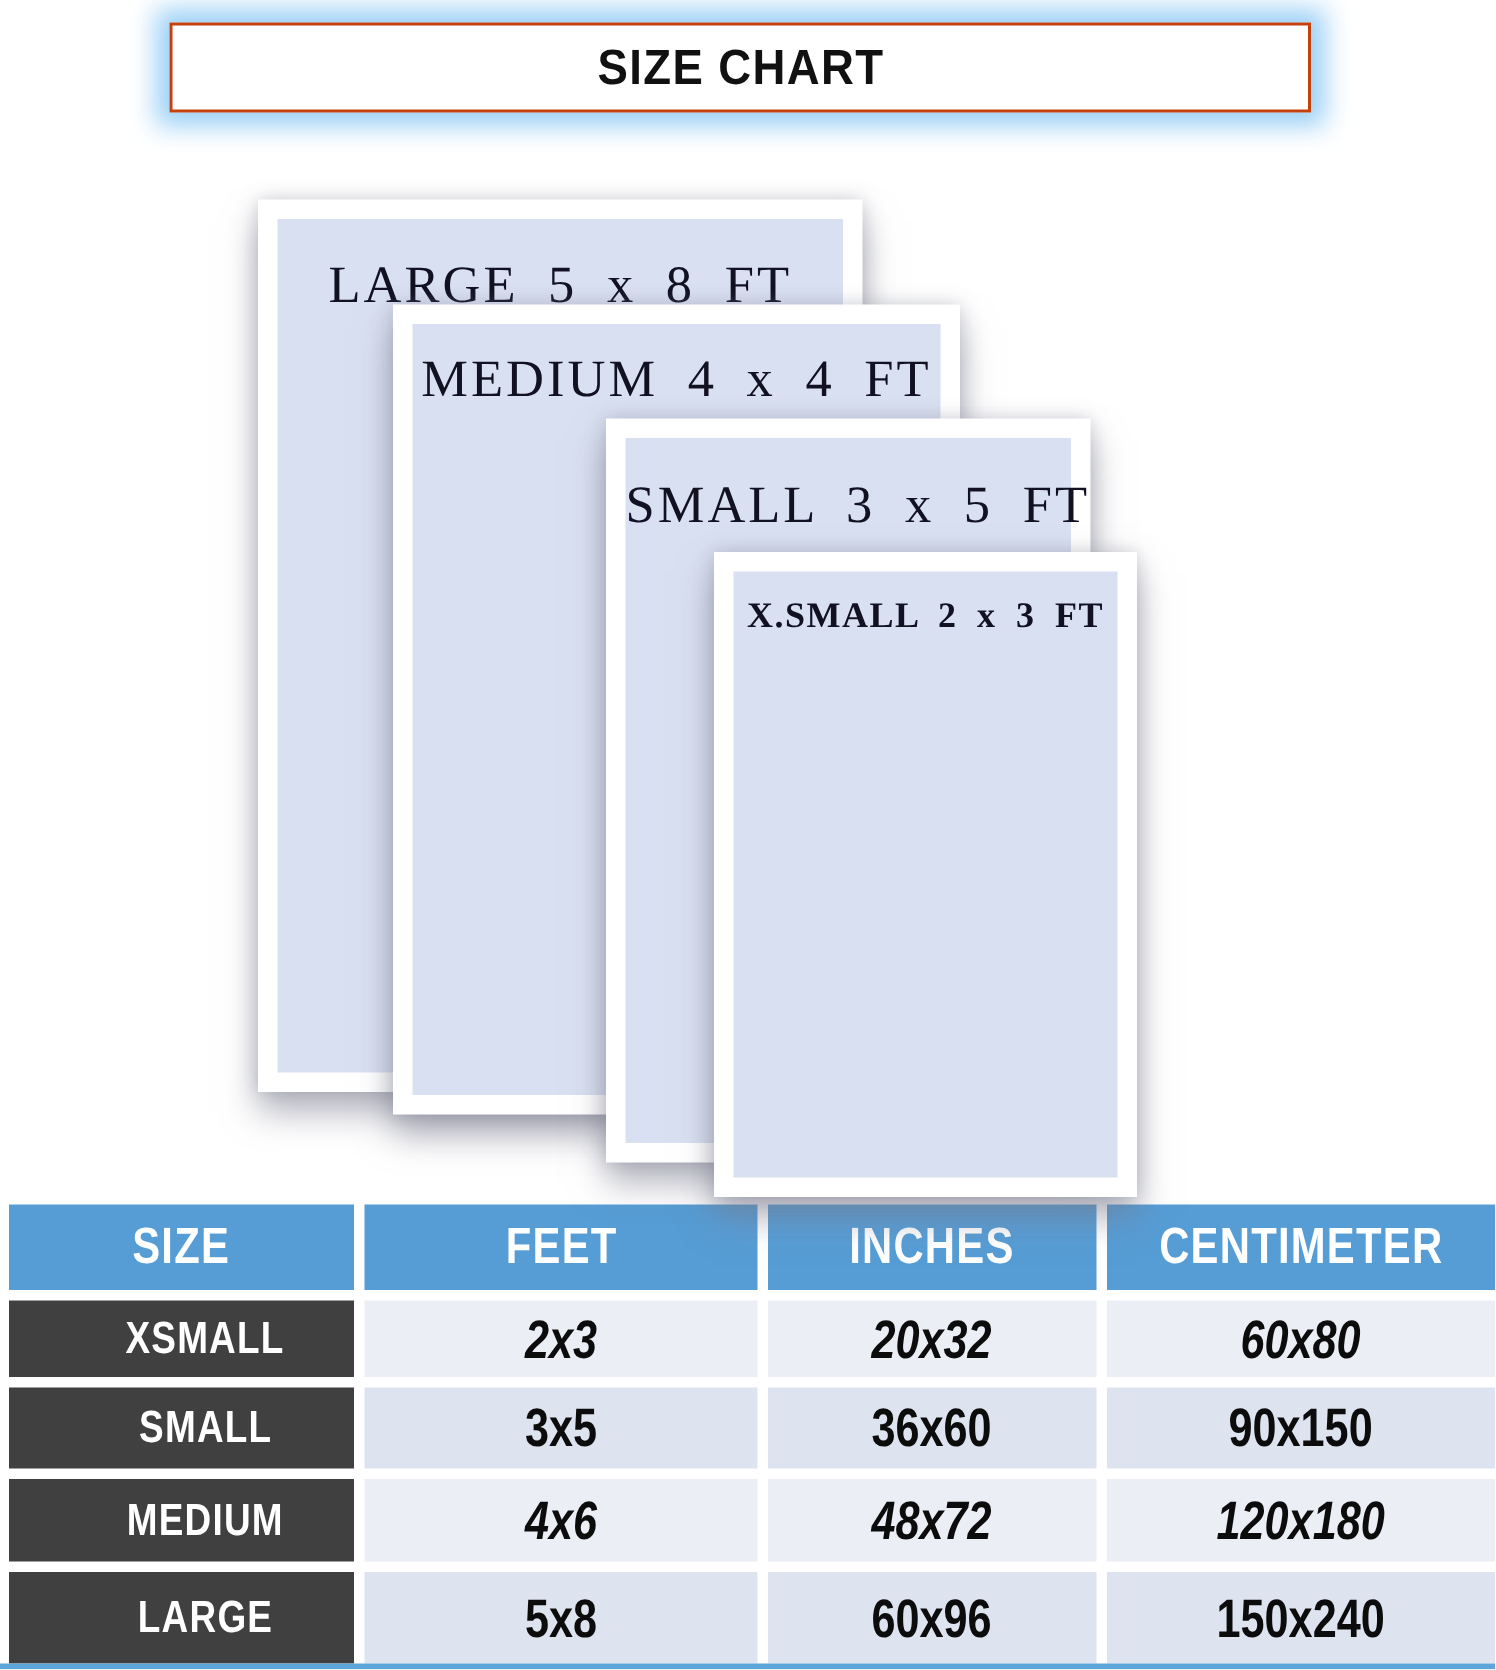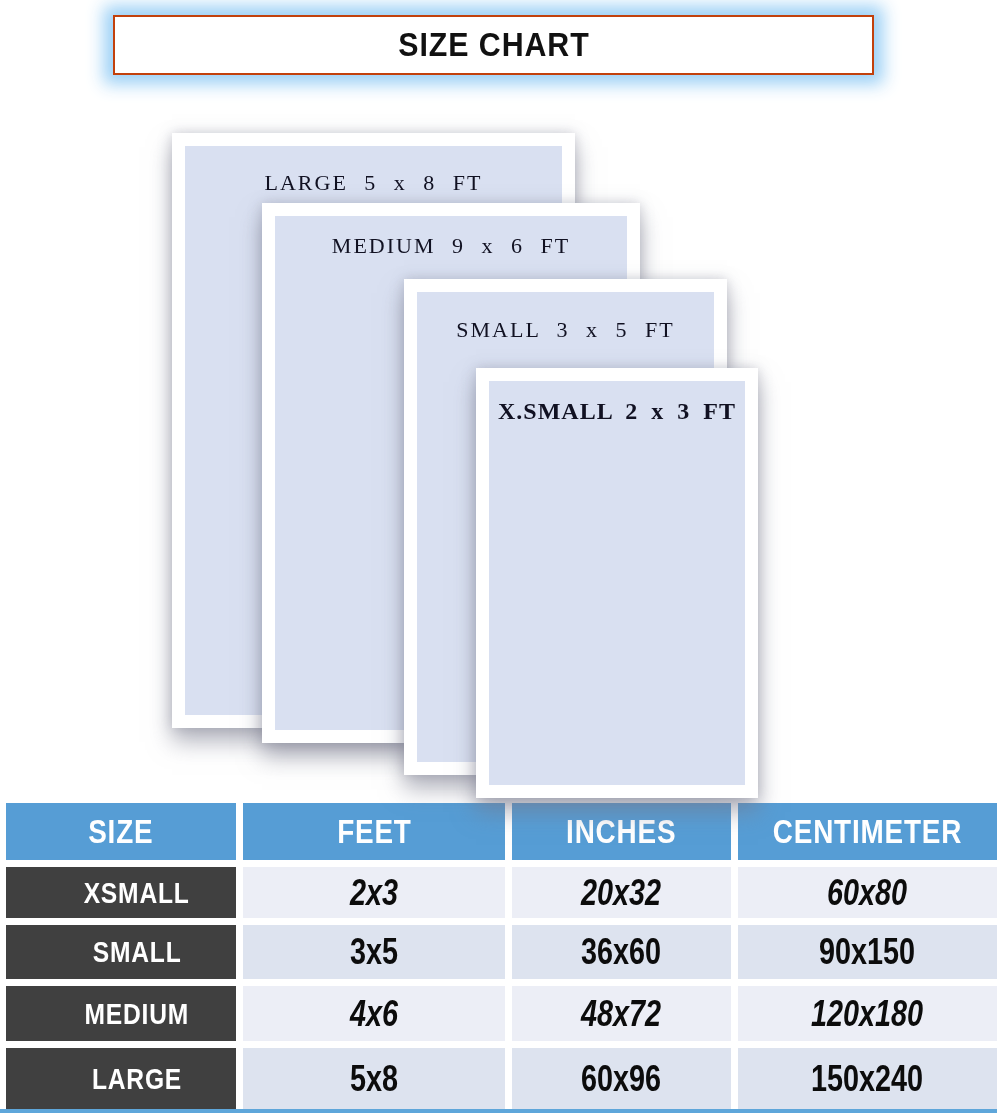--- a/index.html
+++ b/index.html
@@ -21,21 +21,21 @@
   
   .rug{
     position:absolute;background:#ffffff;box-sizing:border-box;padding:13px;
     box-shadow:0 14px 22px rgba(120,122,140,0.55), 0 0 12px rgba(120,122,140,0.35);
   }
   .rug-inner{
     width:100%;height:100%;background:#d9e0f1;box-sizing:border-box;
     text-align:center;font-family:"Liberation Serif",serif;color:#111122;
   }
   .rug-label{
-    display:inline-block;font-size:22px;letter-spacing:2px;word-spacing:9px;white-space:nowrap;
+    display:inline-block;font-size:35px;letter-spacing:2px;word-spacing:9px;white-space:nowrap;
   }
   .rug-large  {left:172px;top:133px;width:403px;height:595px;z-index:1;}
   .rug-medium {left:262px;top:203px;width:378px;height:540px;z-index:2;}
   .rug-small  {left:404px;top:279px;width:323px;height:496px;z-index:3;}
   .rug-xsmall {left:476px;top:368px;width:282px;height:430px;z-index:4;}
   .rug-large  .rug-inner{padding-top:24px;}
   .rug-medium .rug-inner{padding-top:17px;}
   .rug-small  .rug-inner{padding-top:25px;}
   .rug-xsmall .rug-inner{padding-top:17px;font-weight:bold;}
   .rug-xsmall .rug-label{font-size:24px;letter-spacing:1px;word-spacing:6px;}
@@ -77,21 +77,21 @@
   </div>
 
   <div class="rug rug-large">
     <div class="rug-inner">
       <span class="rug-label">LARGE 5 x 8 FT</span>
     </div>
   </div>
 
   <div class="rug rug-medium">
     <div class="rug-inner">
-      <span class="rug-label">MEDIUM 9 x 6 FT</span>
+      <span class="rug-label">MEDIUM 4 x 4 FT</span>
     </div>
   </div>
 
   <div class="rug rug-small">
     <div class="rug-inner">
       <span class="rug-label">SMALL 3 x 5 FT</span>
     </div>
   </div>
 
   <div class="rug rug-xsmall">

